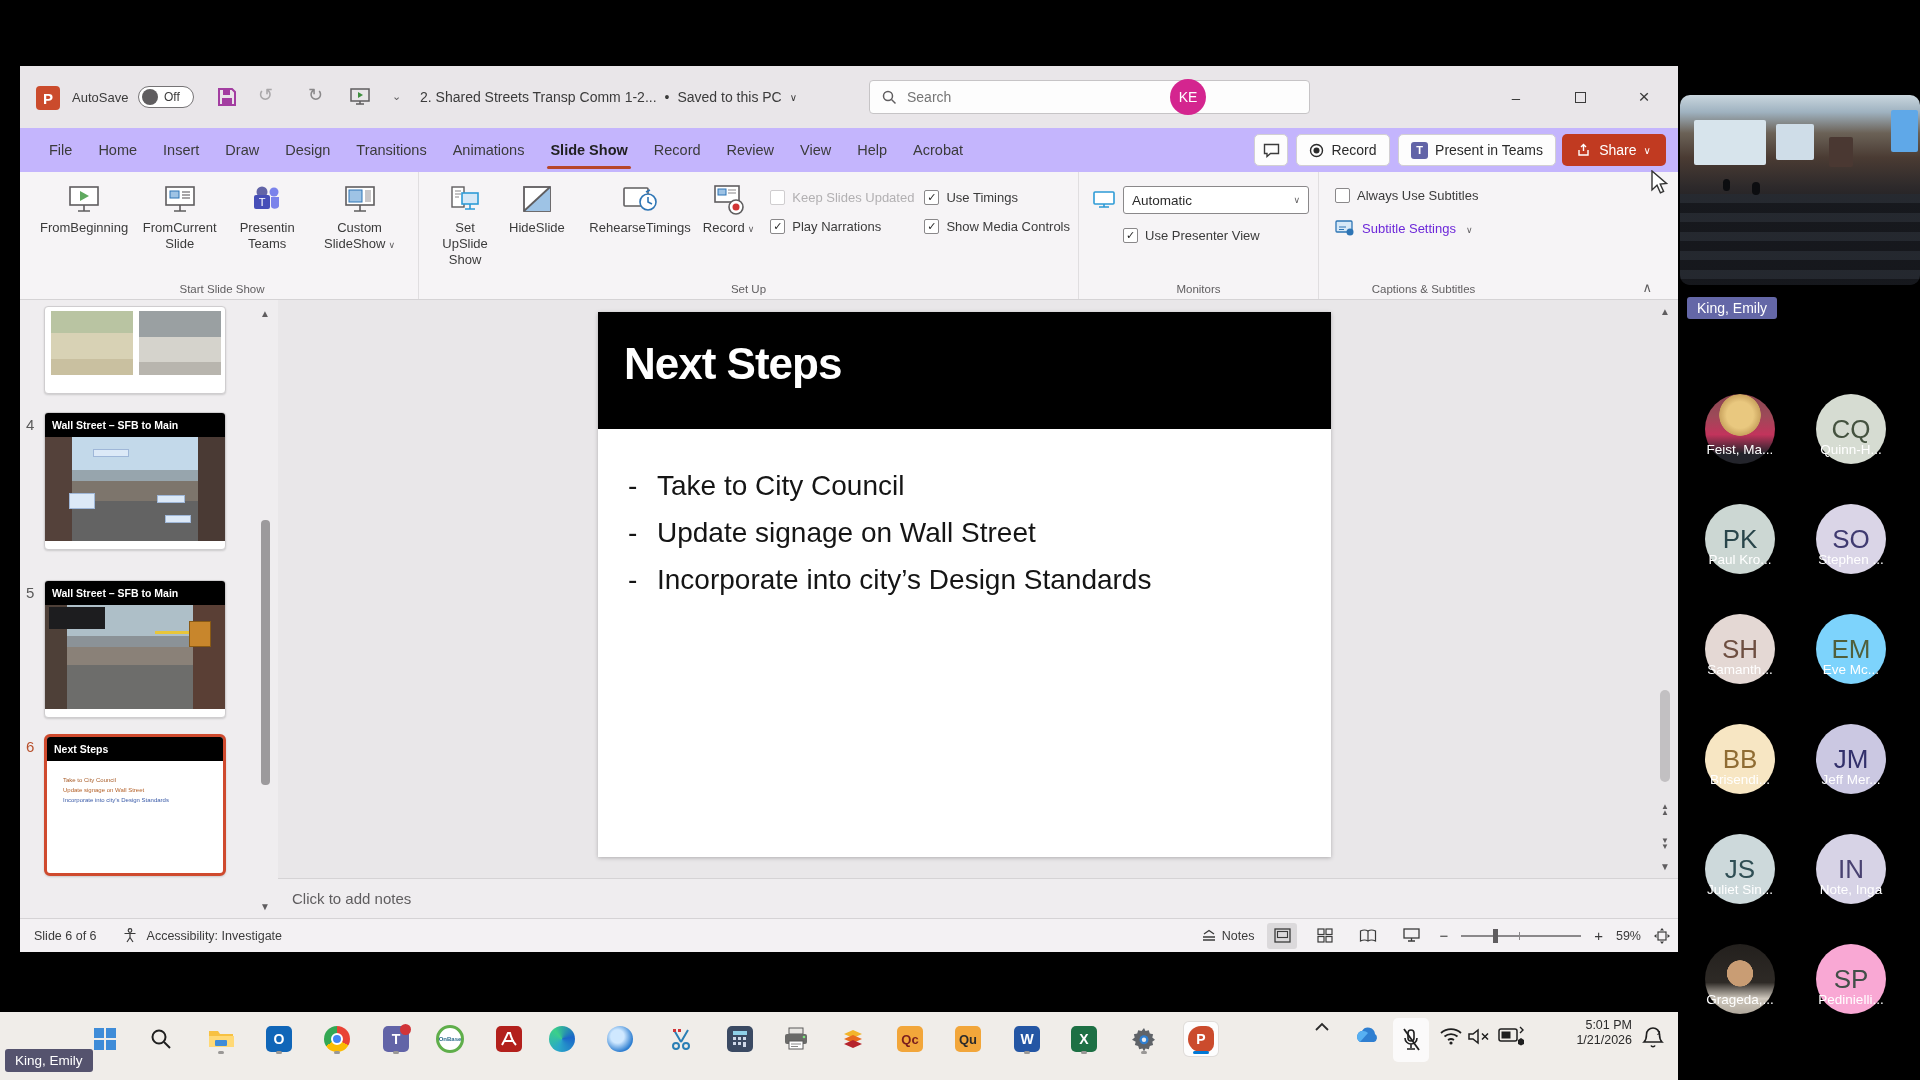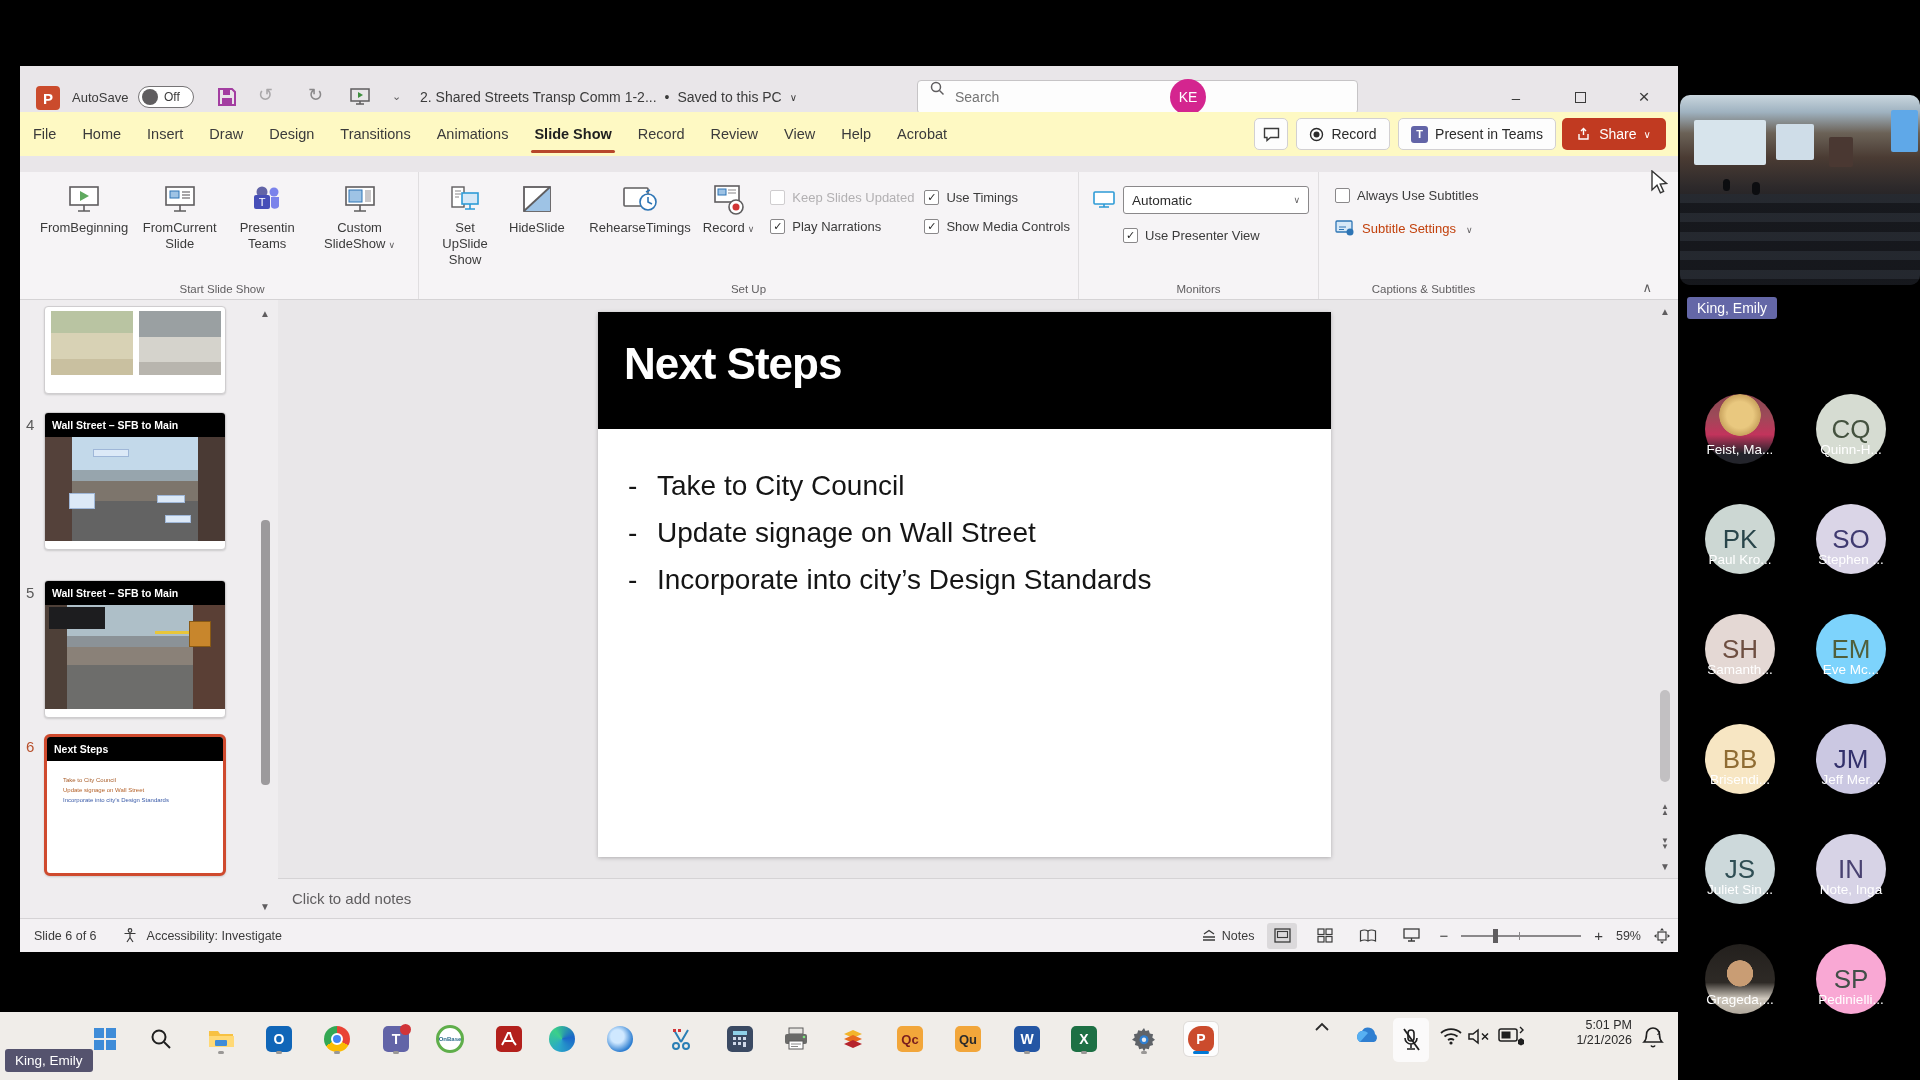--- a/index.html
+++ b/index.html
@@ -21,32 +21,32 @@
     border-radius:11px; background:#fff; display:flex; align-items:center; }
   .knob { width:16px; height:16px; border-radius:50%; background:#5f5d5f; margin-left:3px; }
   .toggle-state { font-size:12px; color:#3b3b3b; margin-left:6px; }
   .qat { position:absolute; top:18px; font-size:18px; color:#5f5d5f; }
   .savesvg { position:absolute; left:196px; top:20px; }
   .undo { left:238px; color:#a9a7a9; } .redo { left:288px; color:#8a888a; }
   .qat-show { left:330px; top:22px; } .qat-chev { left:372px; top:24px; font-size:11px; color:#5f5d5f; }
   .doc-title { position:absolute; left:400px; top:23px; font-size:14px; color:#3b3b3b; display:flex; gap:8px; align-items:center; }
   .doc-title .chev { font-size:10px; color:#3b3b3b; }
   .searchbox { position:absolute; left:849px; top:14px; width:441px; height:34px; background:#fdfdfd;
-    border:1px solid #c6c4c6; border-radius:4px; display:flex; padding-left:12px; gap:10px;margin-left:48px; }
+    border:1px solid #c6c4c6; border-radius:4px; display:flex; align-items:center; padding-left:12px; gap:10px; }
   .searchbox input { border:none; outline:none; font-size:14px; color:#3b3b3b; background:transparent; width:360px;
     font-family:"Liberation Sans", sans-serif; }
   .avatar-ke { position:absolute; left:1150px; top:13px; width:36px; height:36px; border-radius:50%;
     background:#d4258f; color:#fff; font-size:14px; display:flex; align-items:center; justify-content:center; }
   .winbtn { position:absolute; top:18px; width:40px; height:26px; display:flex; align-items:center; justify-content:center;
     color:#3b3b3b; font-size:15px; }
   .maxbox { width:11px; height:11px; border:1px solid #3b3b3b; }
 
   
-  .tabrow { position:absolute; left:0; top:46px; right:0; height:44px; background:#fef9c3; display:flex;
-    align-items:center; }
+  .tabrow { position:absolute; left:0; top:62px; right:0; height:44px; background:#c4b5fd; display:flex;
+    align-items:center; padding-left:16px; }
   .tab { padding:0 13px; font-size:14.5px; color:#3b3b3b; height:100%; display:flex; align-items:center; position:relative; }
   .tab.active { font-weight:bold; color:#1f1f1f; }
   .tab.active::after { content:""; position:absolute; left:10px; right:10px; bottom:3px; height:3px; background:#b7472a; border-radius:2px; }
   .topbtn { position:absolute; top:6px; height:32px; background:#fdfdfd; border:1px solid #d2d0d2; border-radius:5px;
     display:flex; align-items:center; justify-content:center; gap:7px; font-size:14px; color:#2b2b2b; }
   .share-btn { background:#c13a21; color:#fff; border:none; }
   .share-btn .chev { font-size:10px; color:#fff; }
   .tbtn-teams-ico { width:17px; height:17px; background:#6264a7; border-radius:3px; color:#fff; font-size:11px;
     display:flex; align-items:center; justify-content:center; font-weight:bold; }
 
@@ -63,21 +63,21 @@
   .cbcol { display:flex; flex-direction:column; justify-content:flex-start; gap:14px; padding-top:12px; margin-left:10px; }
   .cb { display:flex; align-items:center; gap:7px; font-size:13px; color:#3b3b3b; white-space:nowrap; }
   .cb .box { width:15px; height:15px; border:1px solid #8a888a; background:#fff; border-radius:2px;
     display:flex; align-items:center; justify-content:center; font-size:11px; color:#1f1f1f; }
   .cb.checked .box::after { content:"✓"; }
   .cb.disabled { color:#b2b0b2; } .cb.disabled .box { border-color:#cfcdcf; }
   .mon-row { display:flex; align-items:center; gap:8px; padding-top:8px; }
   .dropdown { width:186px; height:28px; background:#fff; border:1px solid #8a888a; border-radius:3px;
     display:flex; align-items:center; justify-content:space-between; padding:0 8px; font-size:13.5px; color:#2b2b2b; }
   .dropdown .chev { font-size:9px; color:#5f5d5f; }
-  .capt-btn { display:flex; align-items:center; gap:7px; font-size:13px; color:#c2410c; }
+  .capt-btn { display:flex; align-items:center; gap:7px; font-size:13px; color:#6d28d9; }
   .collapse { position:absolute; right:26px; bottom:4px; font-size:13px; color:#5f5d5f; }
 
   
   .thumbs { position:absolute; left:0; top:234px; width:258px; bottom:34px; background:#efedef; }
   .thumbcard { position:absolute; left:24px; width:182px; background:#fff; border:1px solid #cfcdcf;
     border-radius:4px; overflow:hidden; box-shadow:0 1px 2px rgba(0,0,0,.15); }
   .tnum { position:absolute; left:6px; font-size:15px; color:#5a5a5a; }
   .tbar { background:#000; color:#fff; font-weight:bold; font-size:10.5px; padding:6px 0 6px 7px; white-space:nowrap; overflow:hidden; }
   .photo4 { height:104px;
     background:linear-gradient(90deg,#54413a 0 15%,rgba(0,0,0,0) 15% 85%,#4a3a34 85%),

